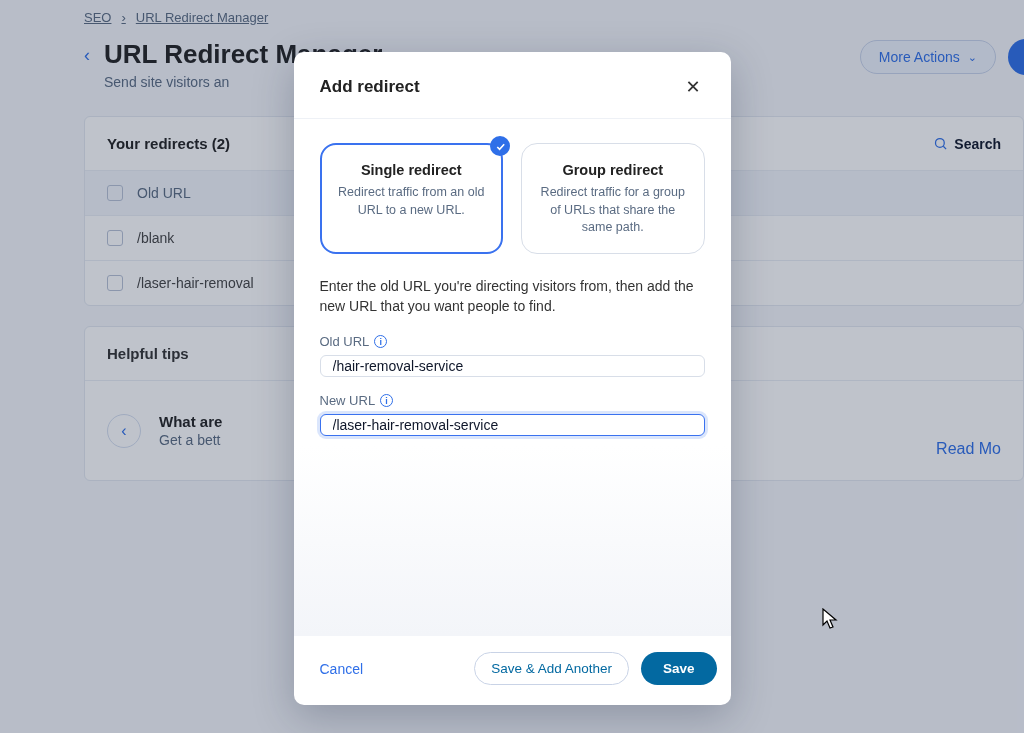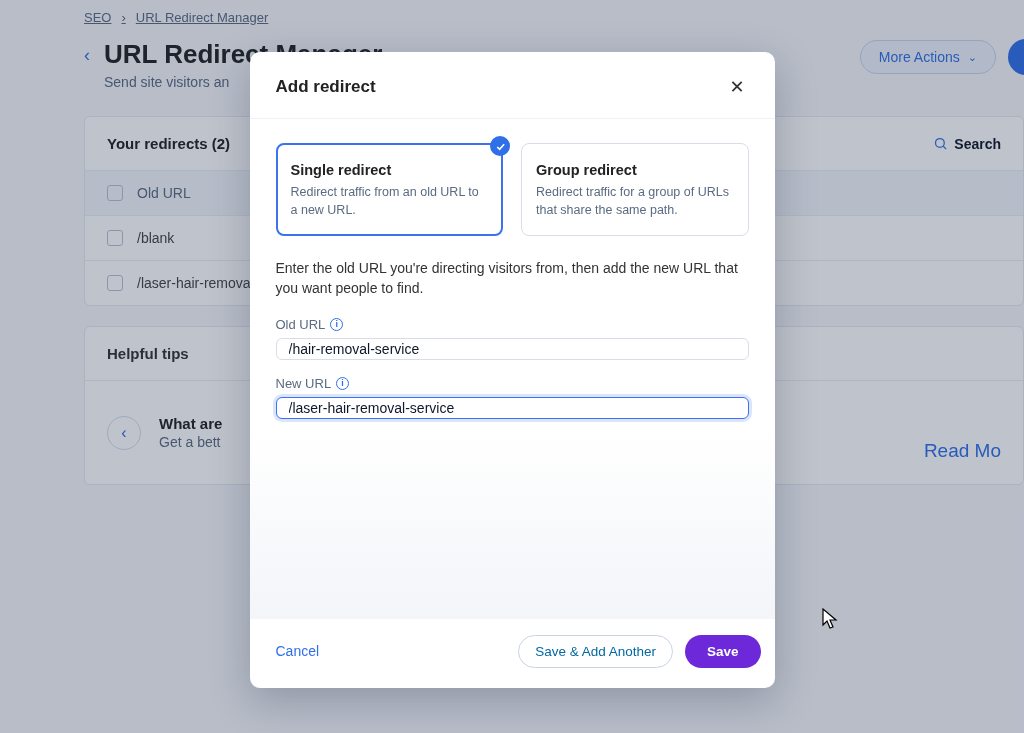--- a/index.html
+++ b/index.html
@@ -21,48 +21,48 @@
   .search-faux { color:#0f172a; display:flex; align-items:center; gap:6px; font-size:14px;}
   .table-head, .table-row { display:flex; align-items:center; gap:14px; padding:14px 22px; border-top:1px solid #e9edf4; font-size:14px; color:#444;}
   .table-head { background:#f3f6fb; color:#5a6b82;}
   .cb { width:16px; height:16px; border:1px solid #b7c1d5; border-radius:3px; flex:0 0 auto;}
   .tips { background:#fff; border:1px solid #e3e8f0; border-radius:6px; margin-top:20px; width:940px; }
   .tips-title { padding:18px 22px; font-weight:700; font-size:15px; }
   .tips-card { border-top:1px solid #e9edf4; display:flex; align-items:center; gap:18px; padding:22px 22px;}
   .circ-nav { width:34px; height:34px; border-radius:50%; border:1px solid #d5deef; display:flex; align-items:center; justify-content:center; color:#2f6fe8;}
   .tips-text .q { font-weight:700; color:#222; font-size:15px;}
   .tips-text .a { color:#5a6b82; font-size:14px; margin-top:2px;}
-  .read { margin-left:auto; color:#2f6fe8; font-size:19px;margin-top:37px;}
+  .read { margin-left:auto; color:#2f6fe8; font-size:16px;margin-top:37px;}
 
   
   .mask { position:absolute; inset:0; background:rgba(25,40,70,0.28); display:flex; align-items:flex-start; justify-content:center;}
-  .modal { width:525px; background:#fff; border-radius:10px; margin-top:52px; box-shadow:0 12px 40px rgba(20,30,60,0.25); overflow:hidden; display:flex; flex-direction:column;}
+  .modal { width:437px; background:#fff; border-radius:10px; margin-top:52px; box-shadow:0 12px 40px rgba(20,30,60,0.25); overflow:hidden; display:flex; flex-direction:column;}
   .modal-head { padding:20px 26px 16px 26px; display:flex; align-items:center; border-bottom:1px solid #eef1f6;}
   .modal-head h2 { font-size:17px; font-weight:700; color:#222;}
   .close { margin-left:auto; font-size:18px; color:#333; cursor:pointer; padding:4px;}
   .modal-body { padding:24px 26px 10px 26px; }
   .options { display:flex; gap:18px; }
-  .opt { flex:1; border:1px solid #d8dee8; border-radius:8px; padding:18px 14px 16px 14px; cursor:pointer; position:relative;}
+  .opt { flex:1; border:1px solid #d8dee8; border-radius:16px; padding:18px 14px 16px 14px; text-align:center; cursor:pointer; position:relative;}
   .opt.selected { border:2px solid #3a72ef; padding:17px 13px 15px 13px;}
   .opt .badge { position:absolute; top:-9px; right:-9px; width:20px; height:20px; border-radius:50%; background:#2f6fe8; display:flex; align-items:center; justify-content:center;}
   .opt .badge svg { width:11px; height:11px; }
   .opt h3 { font-size:14.5px; font-weight:700; color:#222; margin-bottom:6px;}
   .opt p { font-size:12.5px; color:#5a6b82; line-height:1.4;}
   .instr { font-size:14px; color:#333; margin:22px 0 18px 0; line-height:1.45;}
   .field-label { font-size:13px; color:#5a6b82; display:flex; align-items:center; gap:5px; margin-bottom:6px;}
   .info-ico { width:13px; height:13px; border-radius:50%; border:1.2px solid #2f6fe8; color:#2f6fe8; display:inline-flex; align-items:center; justify-content:center; font-size:9px; font-weight:700;}
   .text-input { width:100%; border:1px solid #d8dee8; border-radius:6px; padding:2px 12px; font-size:14px; color:#0f172a; outline:none;}
   .text-input.focus { border-color:#3a72ef; box-shadow:0 0 0 3px rgba(58,114,239,0.18);}
   .gap { height:16px;}
   .grad-fill { height:190px; background:linear-gradient(#ffffff, #f3f5f9);}
   .modal-foot { padding:16px 14px 20px 26px; display:flex; align-items:center; border-top:0;}
   .cancel { color:#2f6fe8; font-size:14px; cursor:pointer;}
   .foot-right { margin-left:auto; display:flex; gap:12px;}
   .btn-sec { border:1px solid #c9d3e6; background:#fff; color:#0369a1; padding:8px 16px; border-radius:18px; font-size:13.5px; cursor:pointer;}
-  .btn-pri { border:none; background:#6d28d9; color:#fff; padding:8px 22px; border-radius:18px; font-size:13.5px; font-weight:600; cursor:pointer;}
+  .btn-pri { border:none; background:#0369a1; color:#fff; padding:8px 22px; border-radius:18px; font-size:13.5px; font-weight:600; cursor:pointer;}
   
   .cursor { position:absolute; left:822px; top:608px; pointer-events:none;}
 </style>
 </head>
 <body>
 
 <div class="page">
   <div class="breadcrumb">
     <span>SEO</span>
     <span class="chev">›</span>

